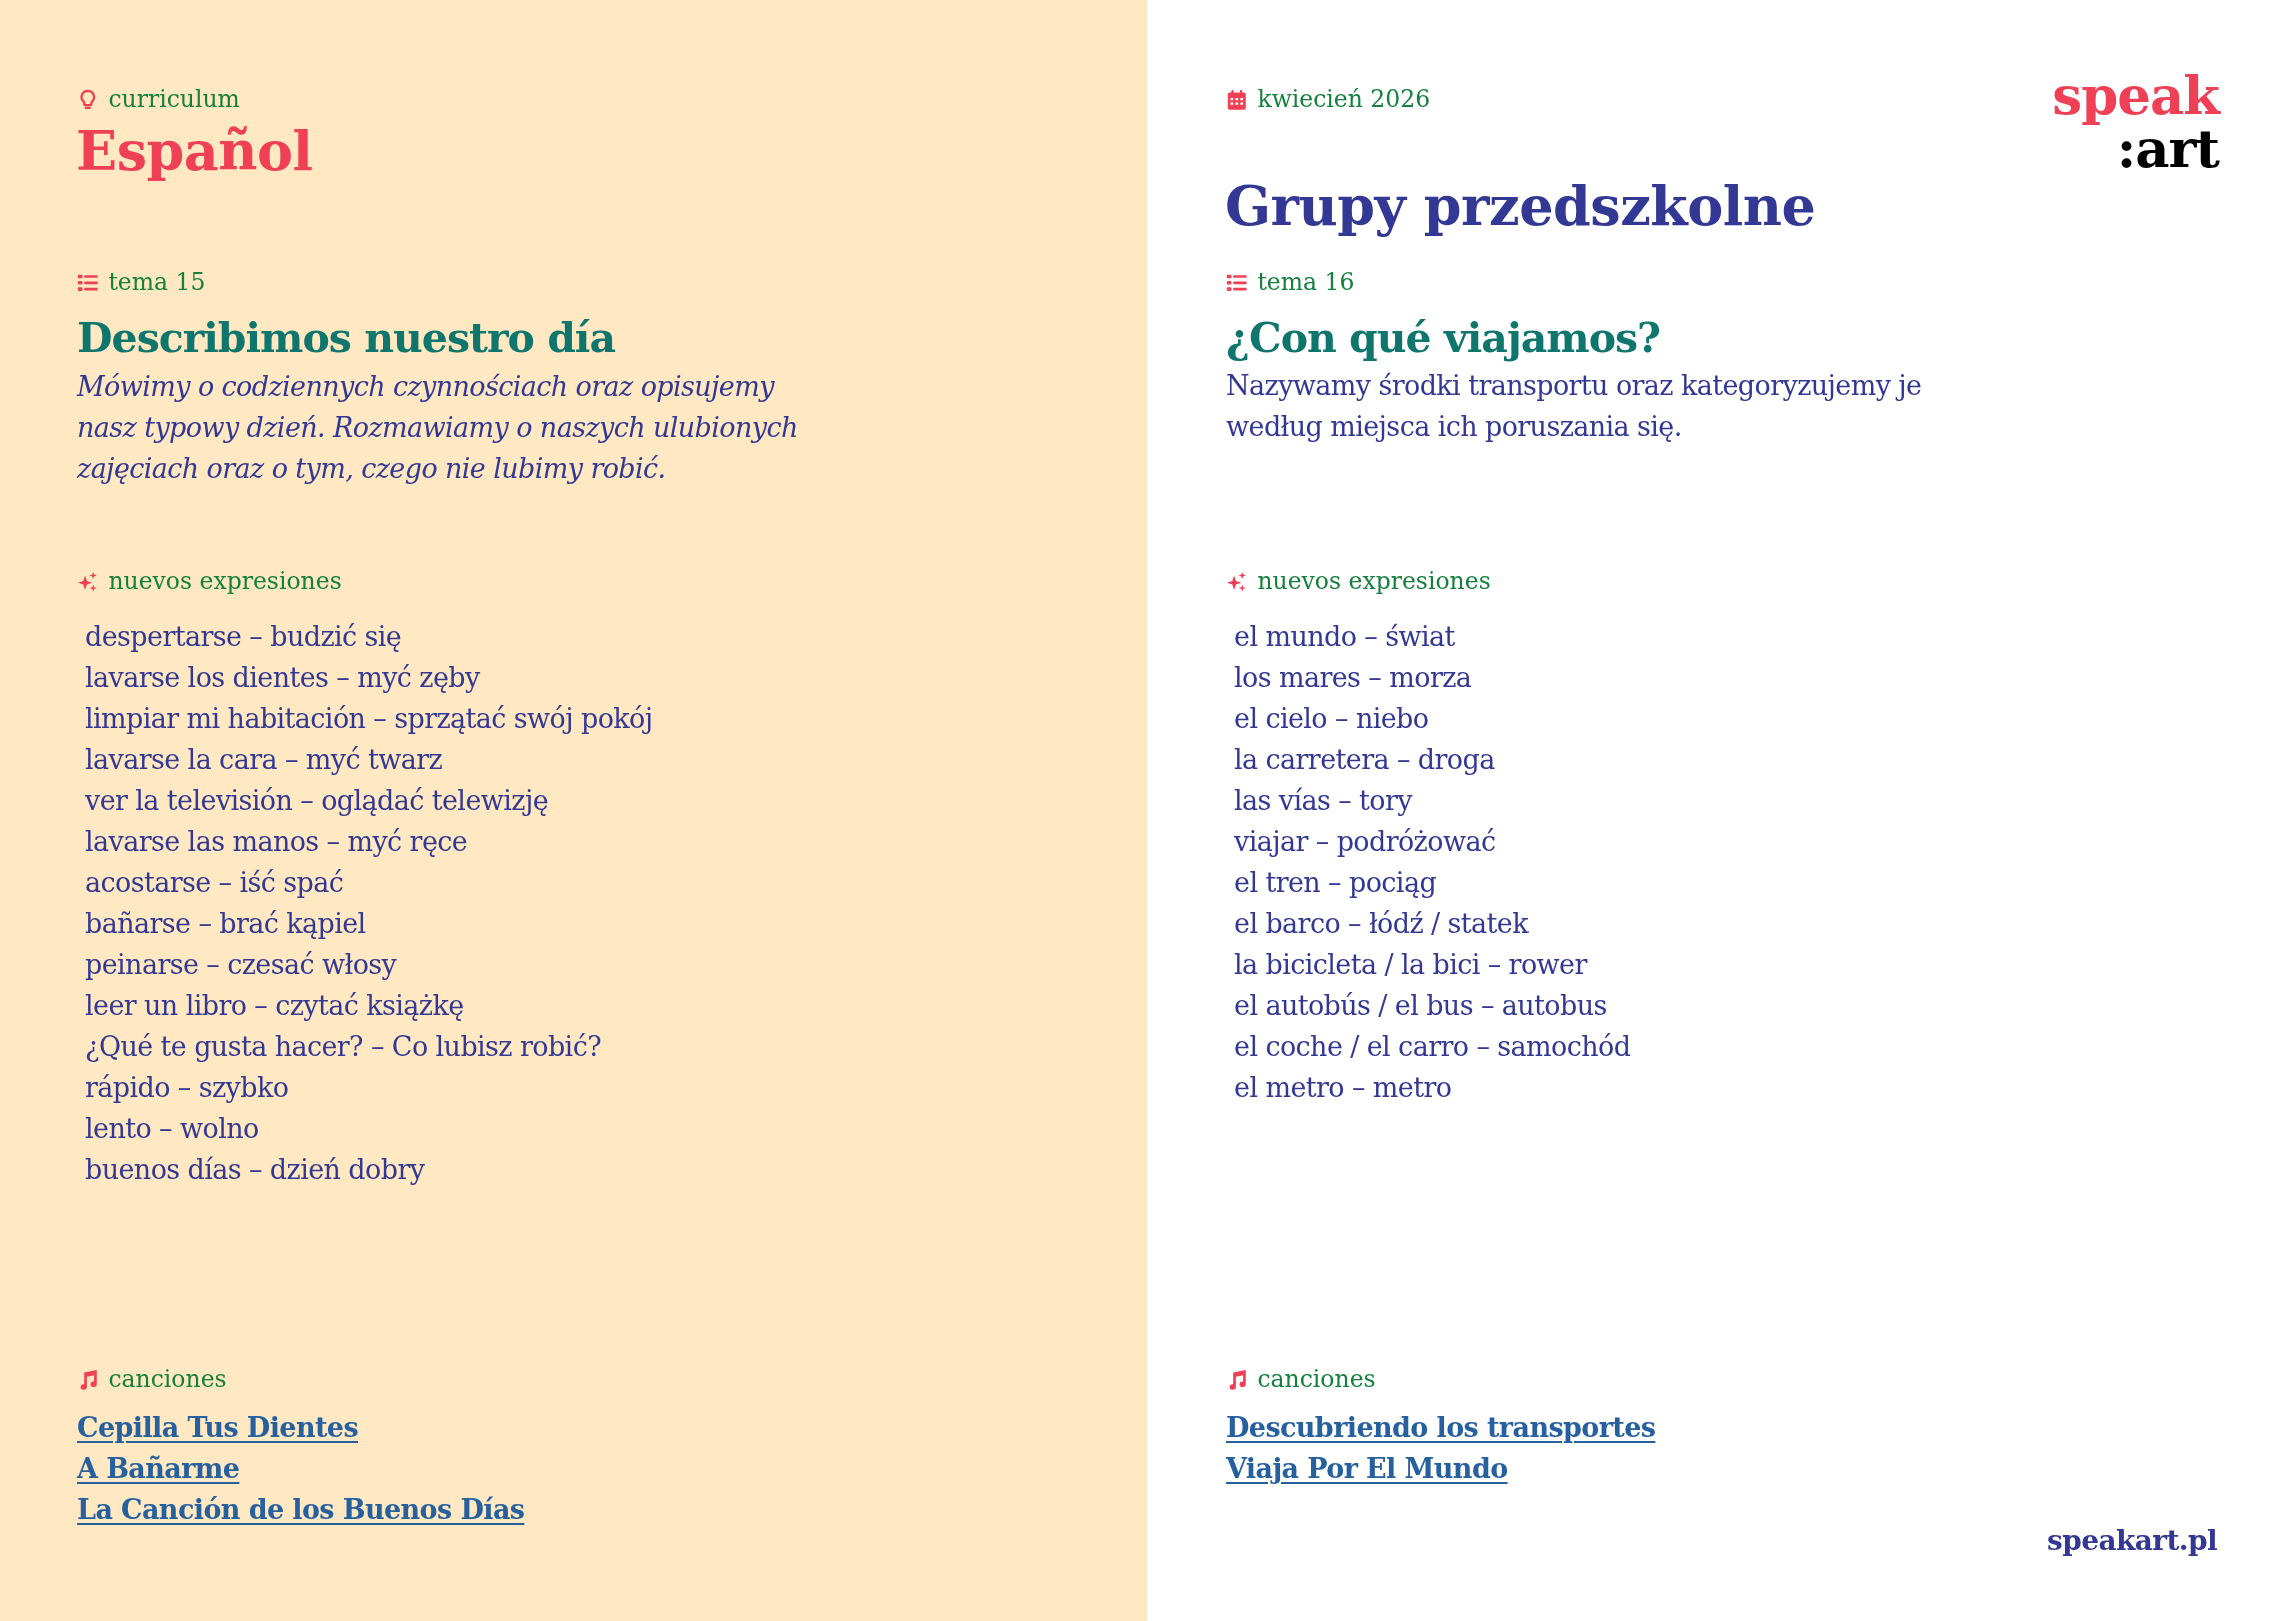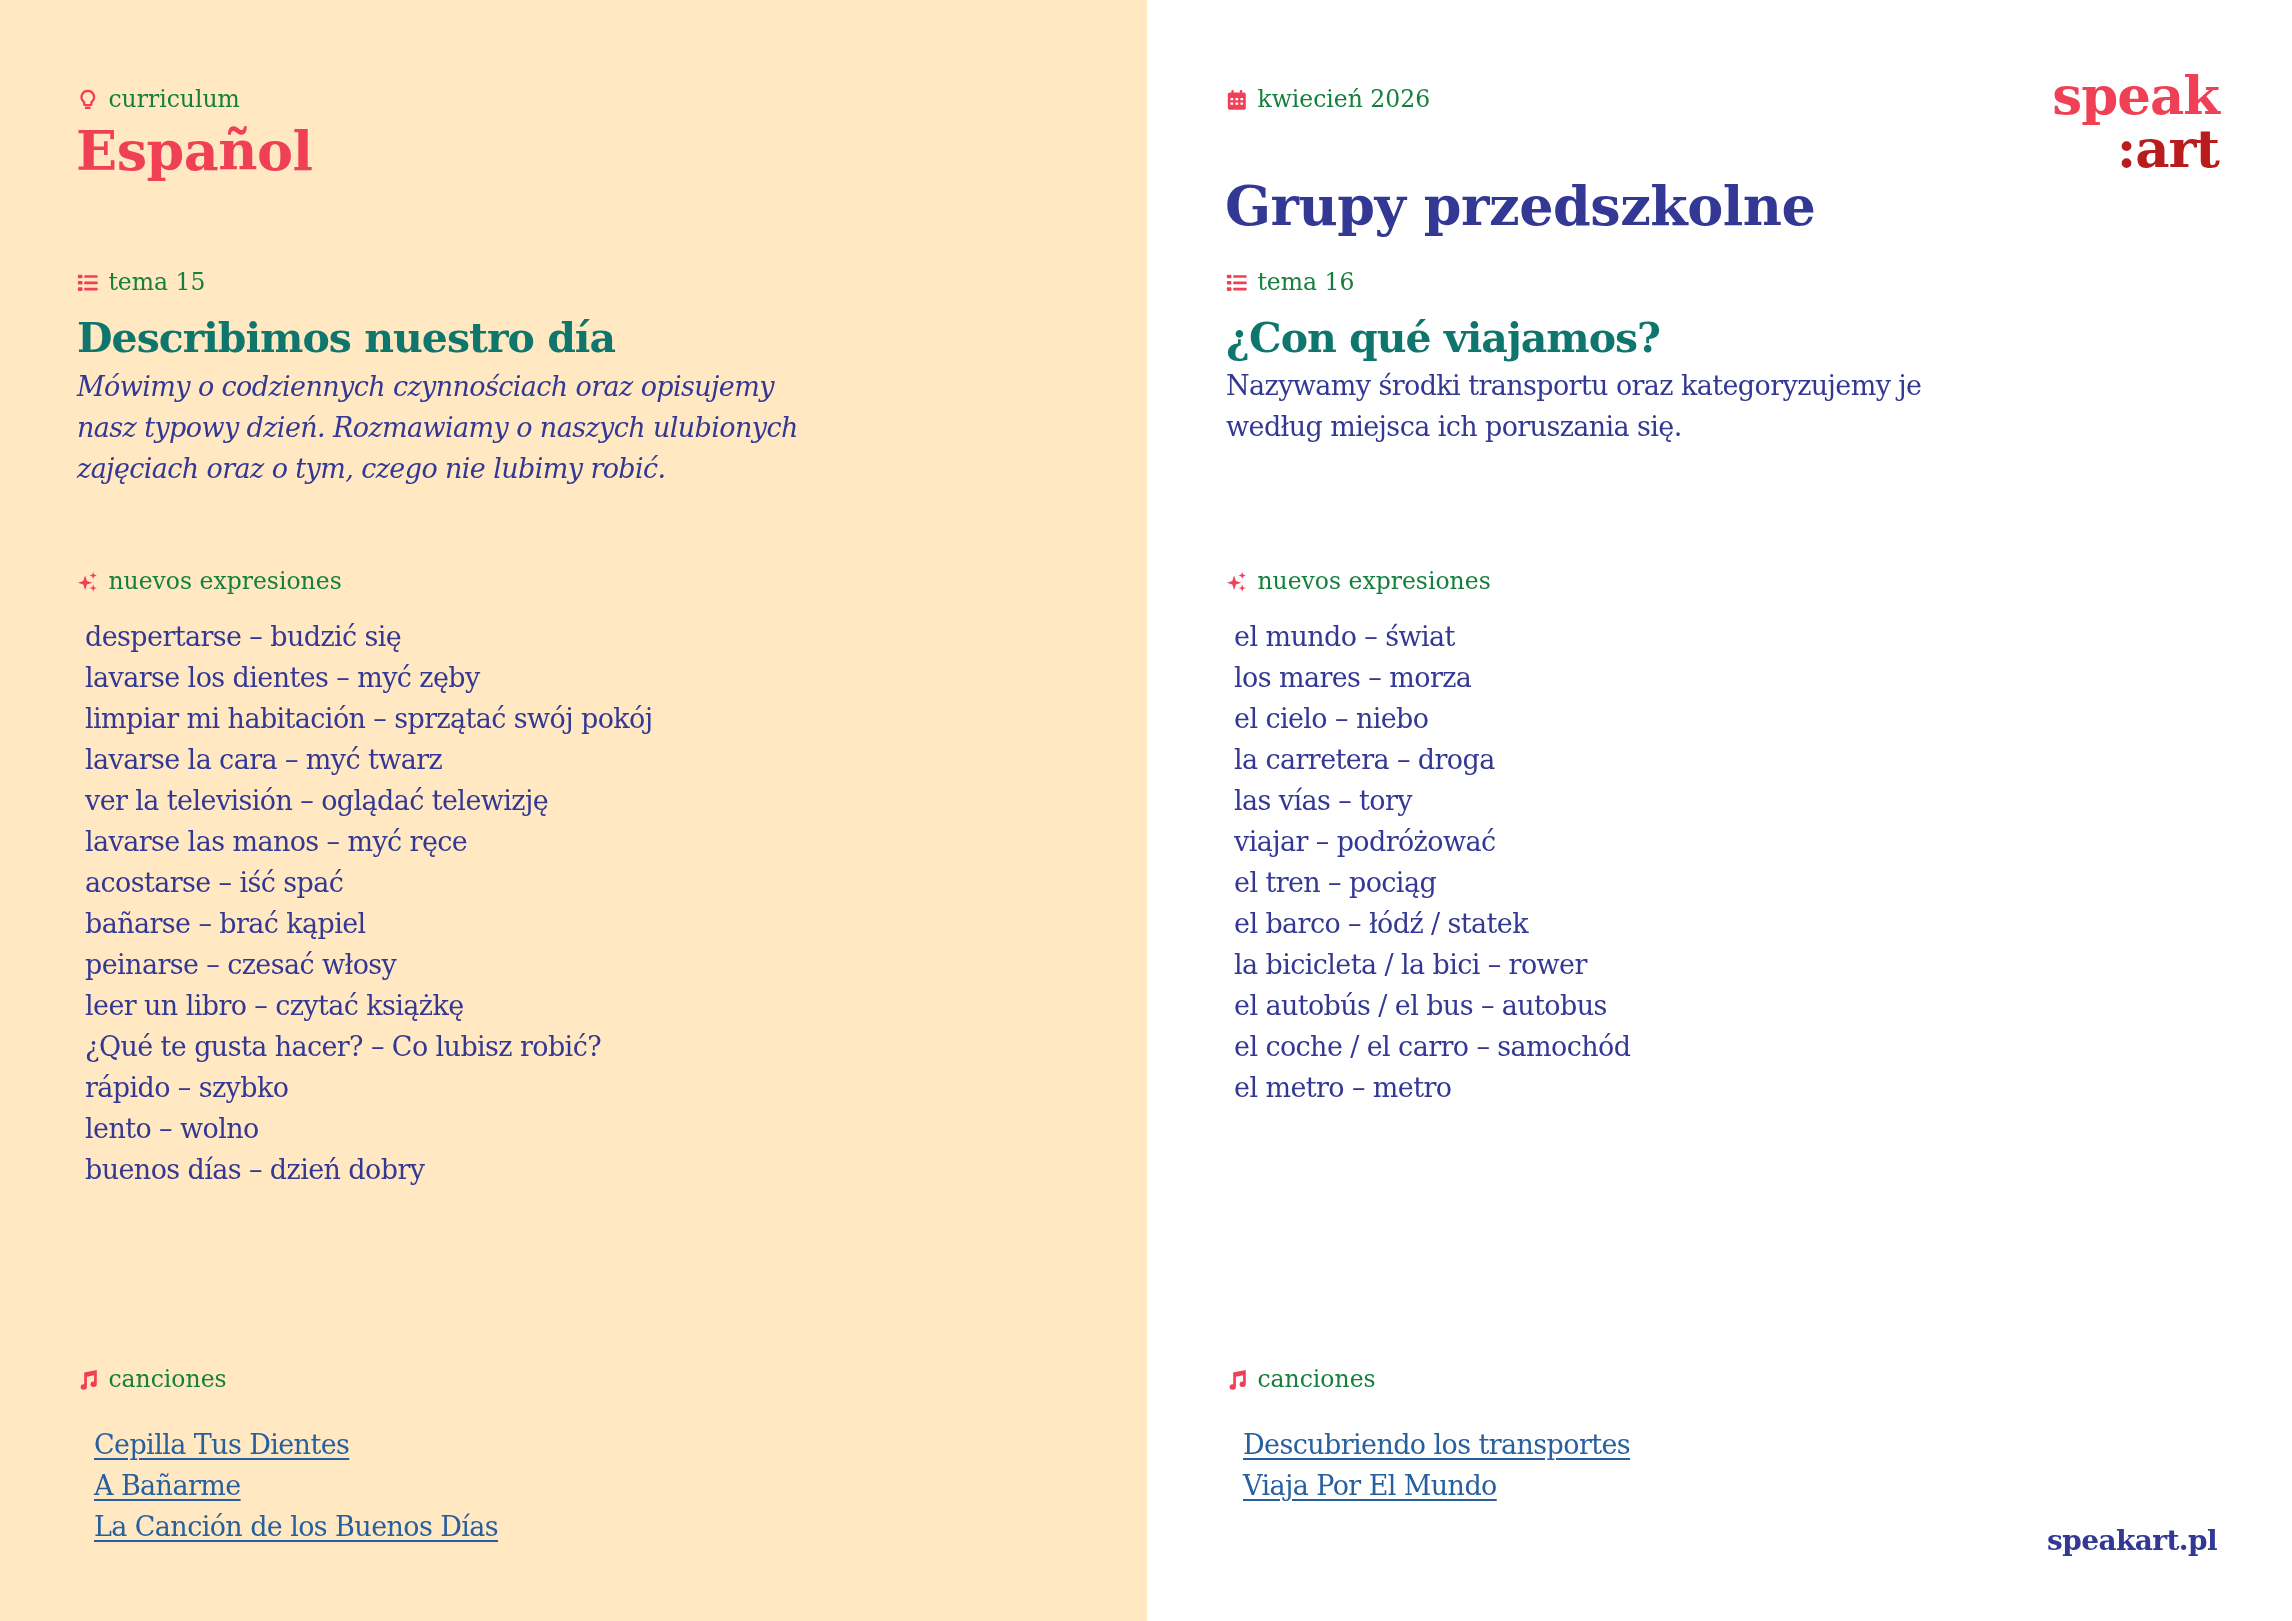--- a/index.html
+++ b/index.html
@@ -30,29 +30,29 @@
   }
   .desc {
     color:#333894; font-size:27px; line-height:41px;
     white-space:normal; letter-spacing:-0.6px;
   }
   .vocab { list-style:none; margin:8px; padding:0; }
   .vocab li {
     font-size:27px; line-height:41px; color:#333894; letter-spacing:-0.6px;
     white-space:nowrap;
   }
-  .songs { list-style:none; margin:17px; padding:0; }
+  .songs { list-style:none; margin:0; padding:0;font-weight:bold; }
   .songs li { font-size:27px; line-height:41px; letter-spacing:-0.6px; }
   .songs a { color:#27609f; text-decoration:underline; text-underline-offset:3.9px; text-decoration-thickness:2px; }
   .logo {
     position:absolute; right:74px; top:69px; text-align:right;
     font-weight:bold; font-size:53px; line-height:53px; letter-spacing:-1px;
   }
   .logo .l1 { color:#ef4056; display:block; }
-  .logo .l2 { color:#b91c1c; display:block; }
+  .logo .l2 { color:#000000; display:block; }
   .footer-url {
     position:absolute; right:76px; top:1523px;
     font-weight:bold; font-size:28px; line-height:35px; color:#333894;
     letter-spacing:-0.6px;
   }
 </style>
 </head>
 <body>
 
 <div class="panel-left"></div>

